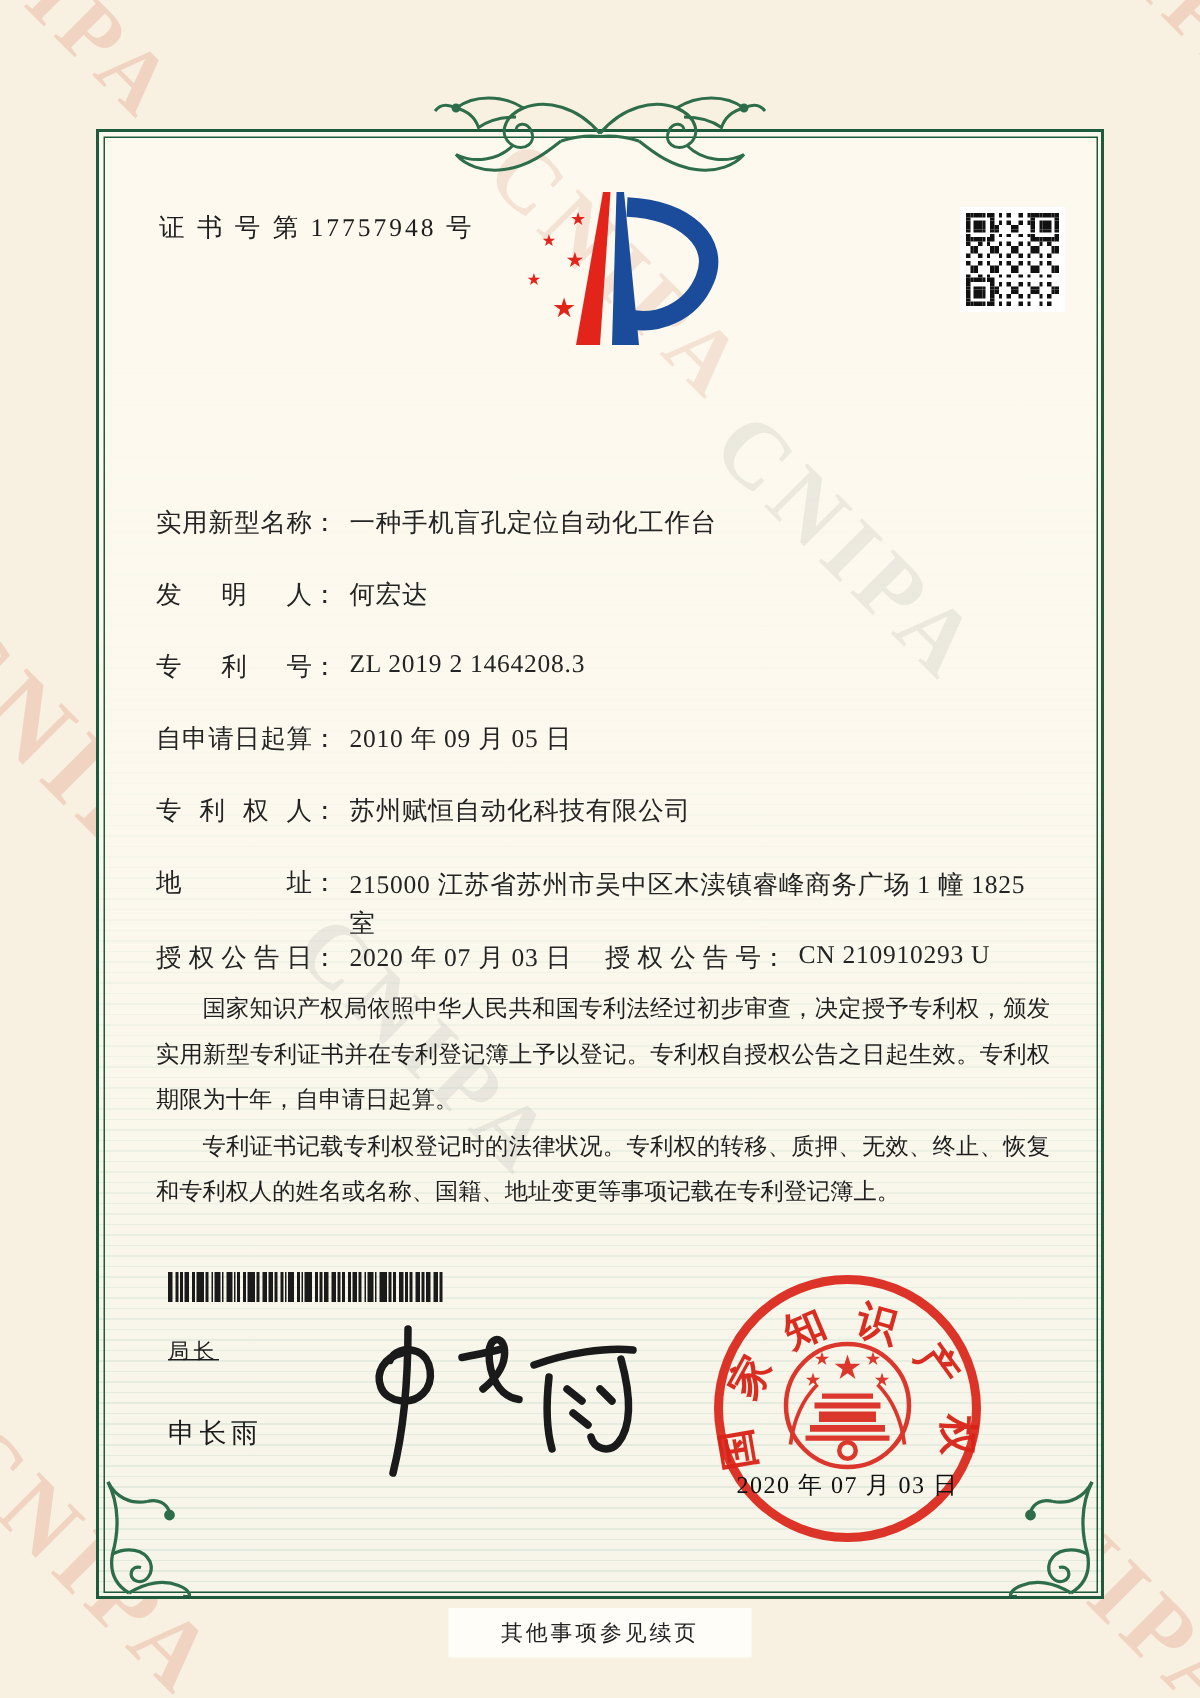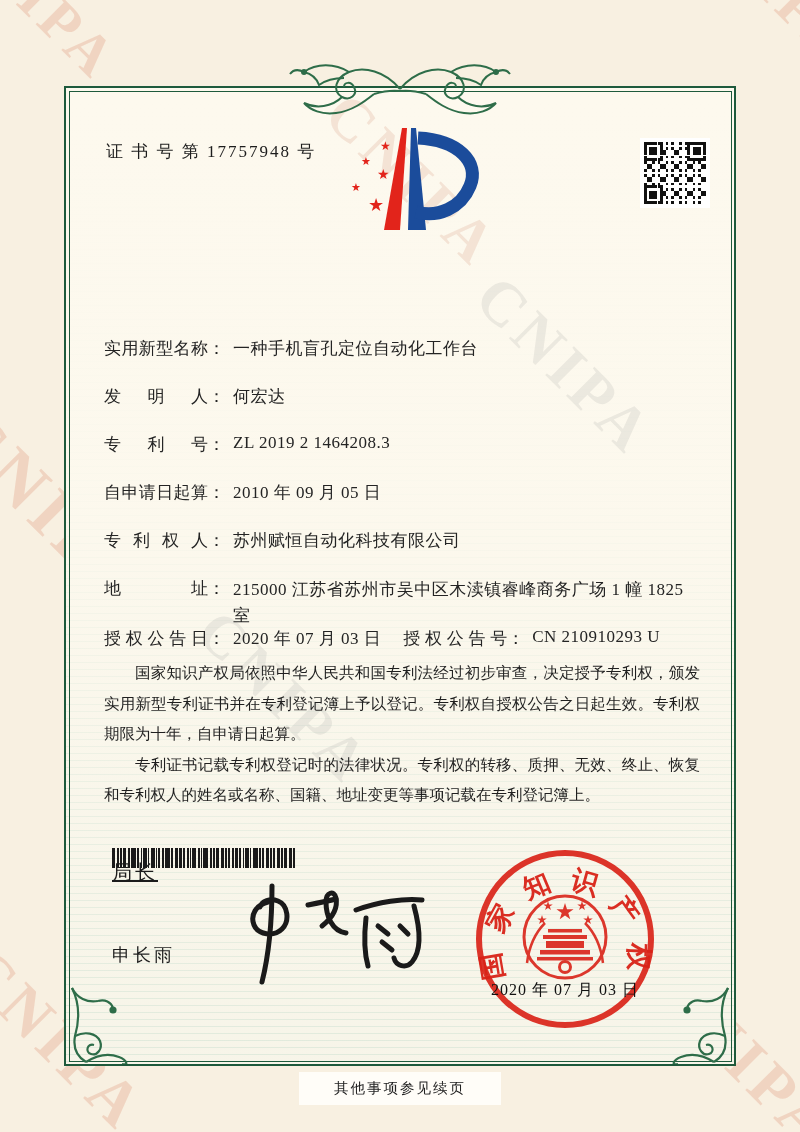--- a/index.html
+++ b/index.html
@@ -54,21 +54,21 @@
   .r1{top:249px}.r2{top:297px}.r3{top:345px}.r4{top:393px}.r5{top:441px}.r6{top:489px}.r7{top:539px}
   .pair2 { margin-left:22px; }
 
   .paras { position:absolute; left:38px; right:34px; top:570px; z-index:4;
            font-size:15.5px; line-height:30.5px; text-align:justify; color:#1f1f1f; }
   .paras p { text-indent:2em; }
 
   .barcode { position:absolute; left:46px; top:760px; width:210px; height:20px; z-index:4; font-size:0; }
   .barcode span { display:inline-block; height:100%; background:#1a1a1a; }
 
-  .sig-title { position:absolute; left:46px; top:771px; font-size:20px; letter-spacing:3px; color:#1c1c1c; z-index:4;text-decoration:underline; }
+  .sig-title { position:absolute; left:46px; top:804px; font-size:14px; letter-spacing:3px; color:#1c1c1c; z-index:4;text-decoration:underline; }
   .sig-name  { position:absolute; left:46px; top:855px; font-size:18px; letter-spacing:3px; color:#1c1c1c; z-index:4; }
   .sig-svg { position:absolute; left:150px; top:786px; z-index:4; }
 
   .seal { position:absolute; left:404px; top:756px; width:190px; height:190px; z-index:5; }
   .seal-date { position:absolute; left:399px; top:892px; width:200px; text-align:center;
                font-size:16px; color:#111; letter-spacing:1px; z-index:6; }
 
   .page-info { position:absolute; left:0; right:0; top:950px; text-align:center;
                font-size:14px; letter-spacing:2px; color:#2b2b2b; z-index:4; }
 

